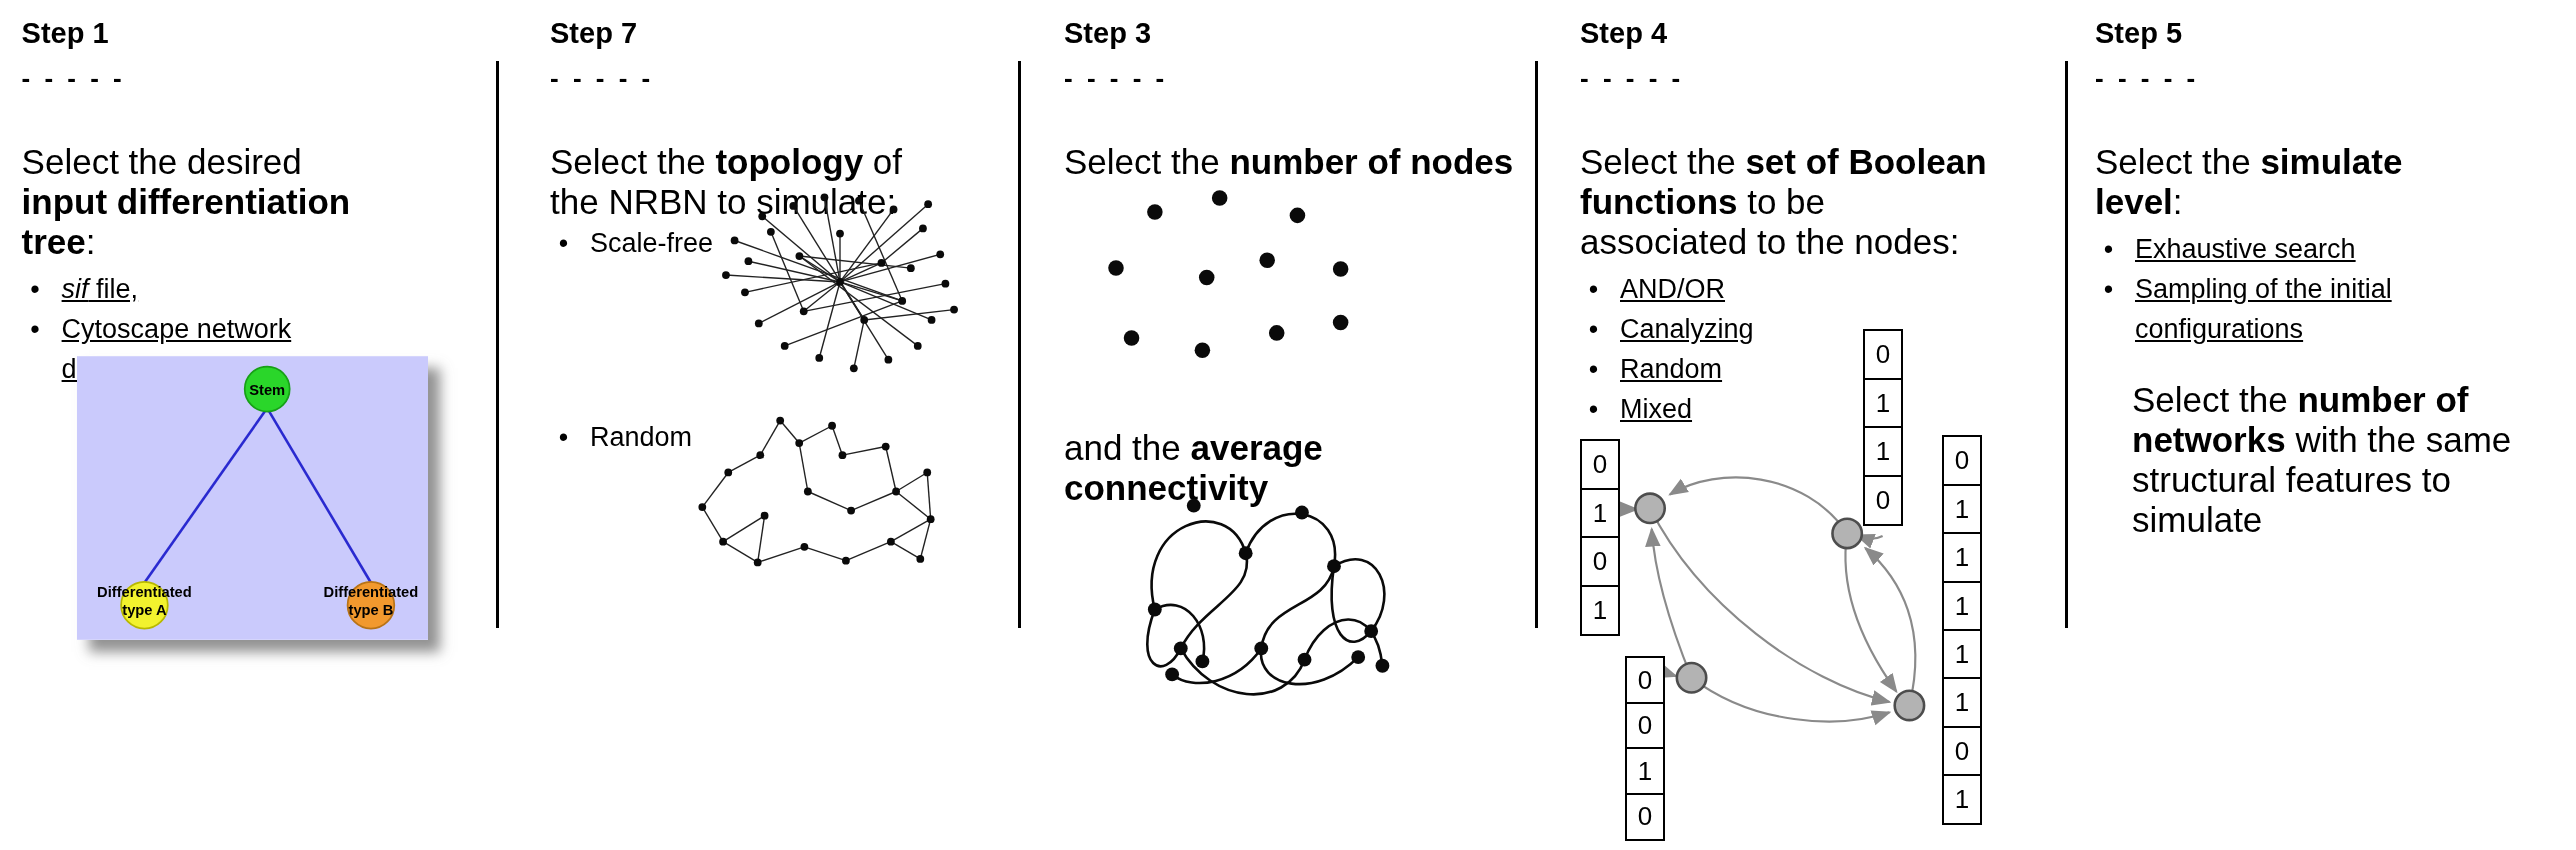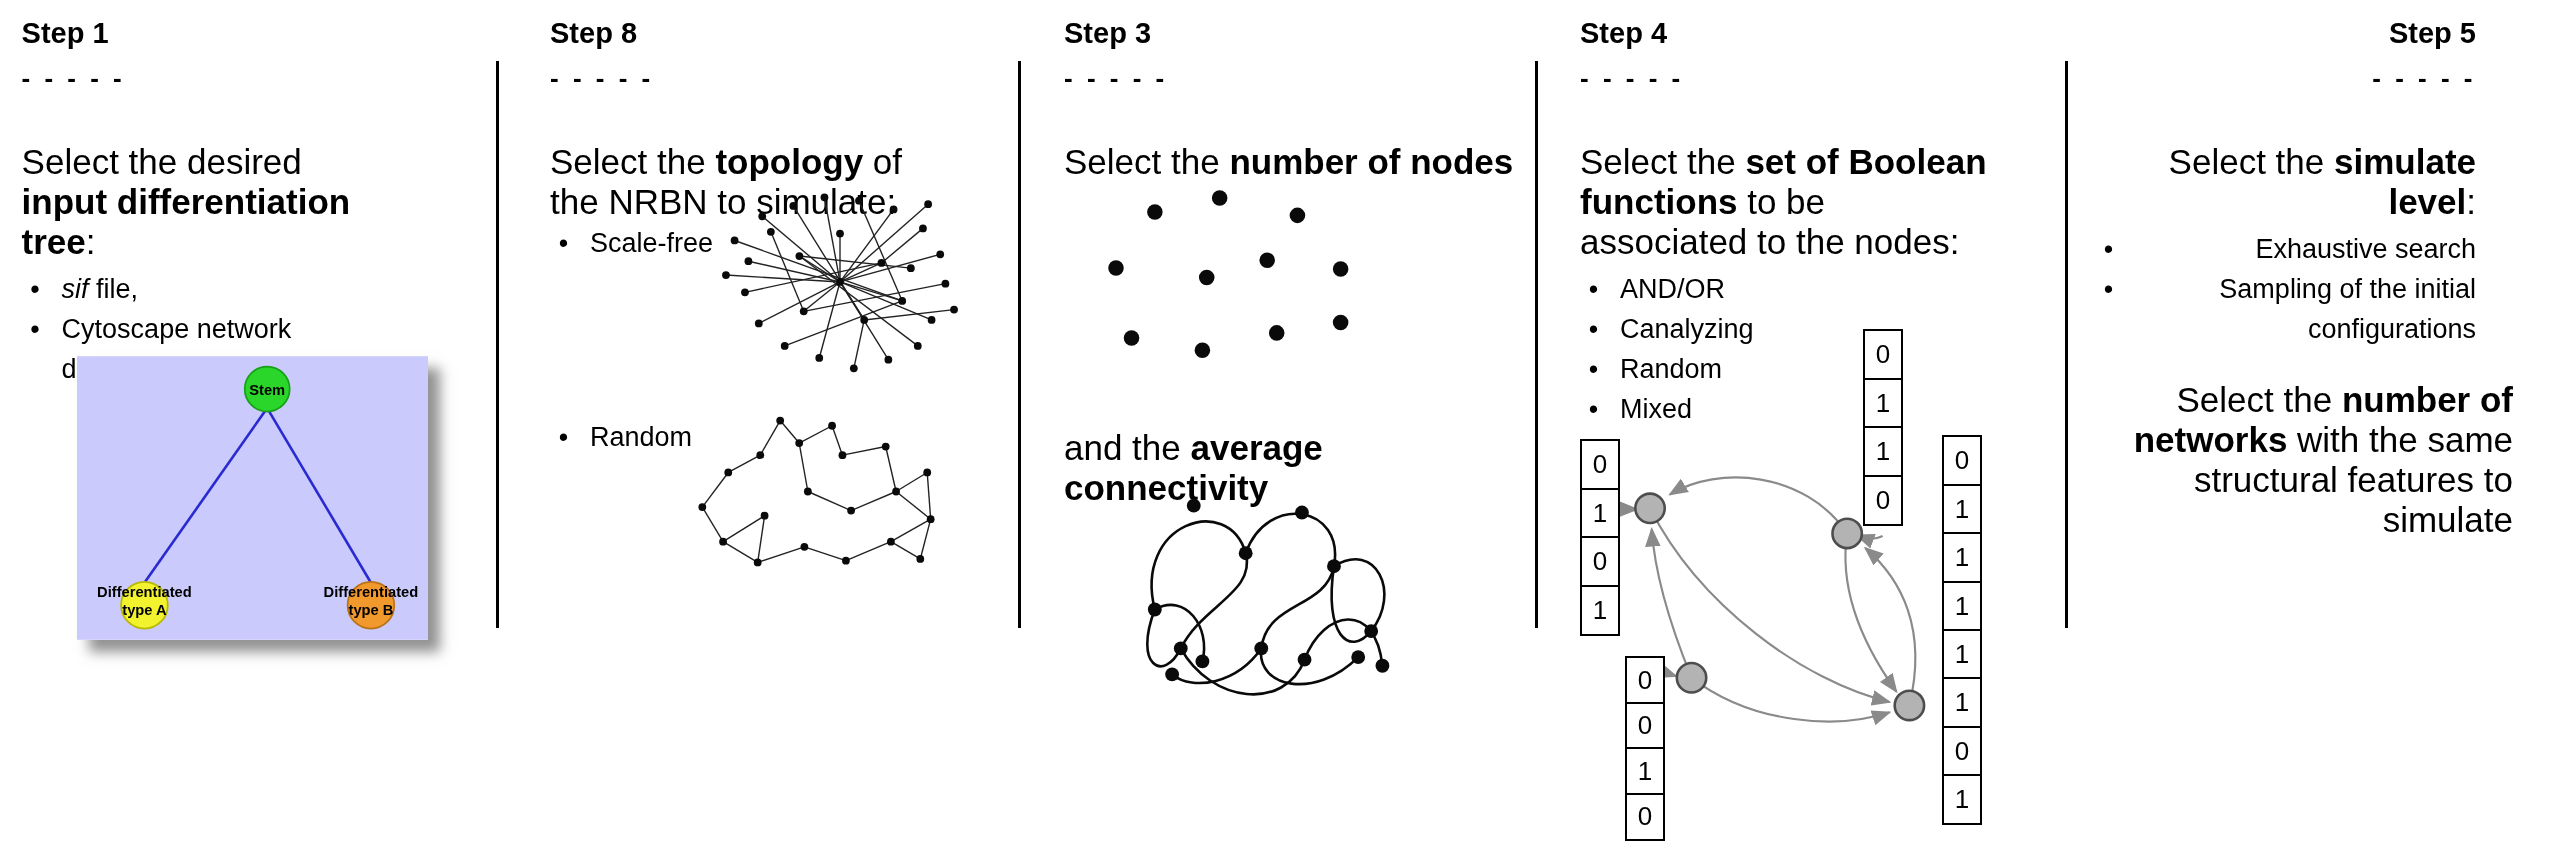--- a/index.html
+++ b/index.html
@@ -9,28 +9,28 @@
     width:2576px; height:851px;
     overflow:hidden;
     font-family:"Liberation Sans", sans-serif;
     color:#000;
   }
   .col { position:absolute; top:17.3px; }
   #col1 { left:21.6px;  width:346px; }
   #col2 { left:550px; width:381px; }
   #col3 { left:1064px; width:450px; }
   #col4 { left:1580px; width:415px; }
-  #col5 { left:2095px; width:381px;text-align:right; }
+  #col5 { left:2095px; width:381px; }
 
   .step-title { font-size:29px; font-weight:bold; margin-bottom:13px; }
   .dashes { font-size:26px; font-weight:bold; letter-spacing:3.5px; margin-bottom:48px; }
   .para { font-size:35px; line-height:40px; }
   .b { font-weight:bold; }
   .i { font-style:italic; }
-  .bullets { margin-top:7px; }
+  .bullets { margin-top:7px;text-decoration:underline; }
   .bullet-item { position:relative; padding-left:40px; font-size:27px; line-height:40px; }
   .bullet-item::before { content:"•"; position:absolute; left:8.7px; }
   .abs { position:absolute; }
 
   .vdiv { position:absolute; top:61px; height:567px; width:2.6px; background:#000; }
 
   
   .tree-box {
     position:absolute; left:55px; top:339px;
     width:351px; height:284px;
@@ -78,21 +78,21 @@
       <text x="78" y="299" text-anchor="middle" class="tree-label">type A</text>
       <text x="340" y="278" text-anchor="middle" class="tree-label">Differentiated</text>
       <text x="340" y="299" text-anchor="middle" class="tree-label">type B</text>
     </svg>
   </div>
 </div>
 
 <div class="vdiv" style="left:496px"></div>
 
 <div class="col" id="col2">
-  <h2 class="step-title">Step 8</h2>
+  <h2 class="step-title">Step 7</h2>
   <div class="dashes">- - - - -</div>
   <p class="para"><span>Select the </span><span class="b">topology</span><span> of the NRBN to simulate:</span></p>
   <div class="bullet-item abs" style="left:0; top:206px;"><span>Scale-free</span></div>
   <svg id="sf-net" class="abs net" style="left:160px; top:163px; width:260px; height:216px;" viewBox="0 0 300 250">
       <line x1="150" y1="118" x2="103" y2="88" stroke="#222" stroke-width="1.6"></line>
       <line x1="150" y1="118" x2="198" y2="96" stroke="#222" stroke-width="1.6"></line>
       <line x1="150" y1="118" x2="178" y2="162" stroke="#222" stroke-width="1.6"></line>
       <line x1="150" y1="118" x2="108" y2="152" stroke="#222" stroke-width="1.6"></line>
       <line x1="150" y1="118" x2="222" y2="140" stroke="#222" stroke-width="1.6"></line>
       <line x1="60" y1="42" x2="150" y2="118" stroke="#222" stroke-width="1.6"></line>

